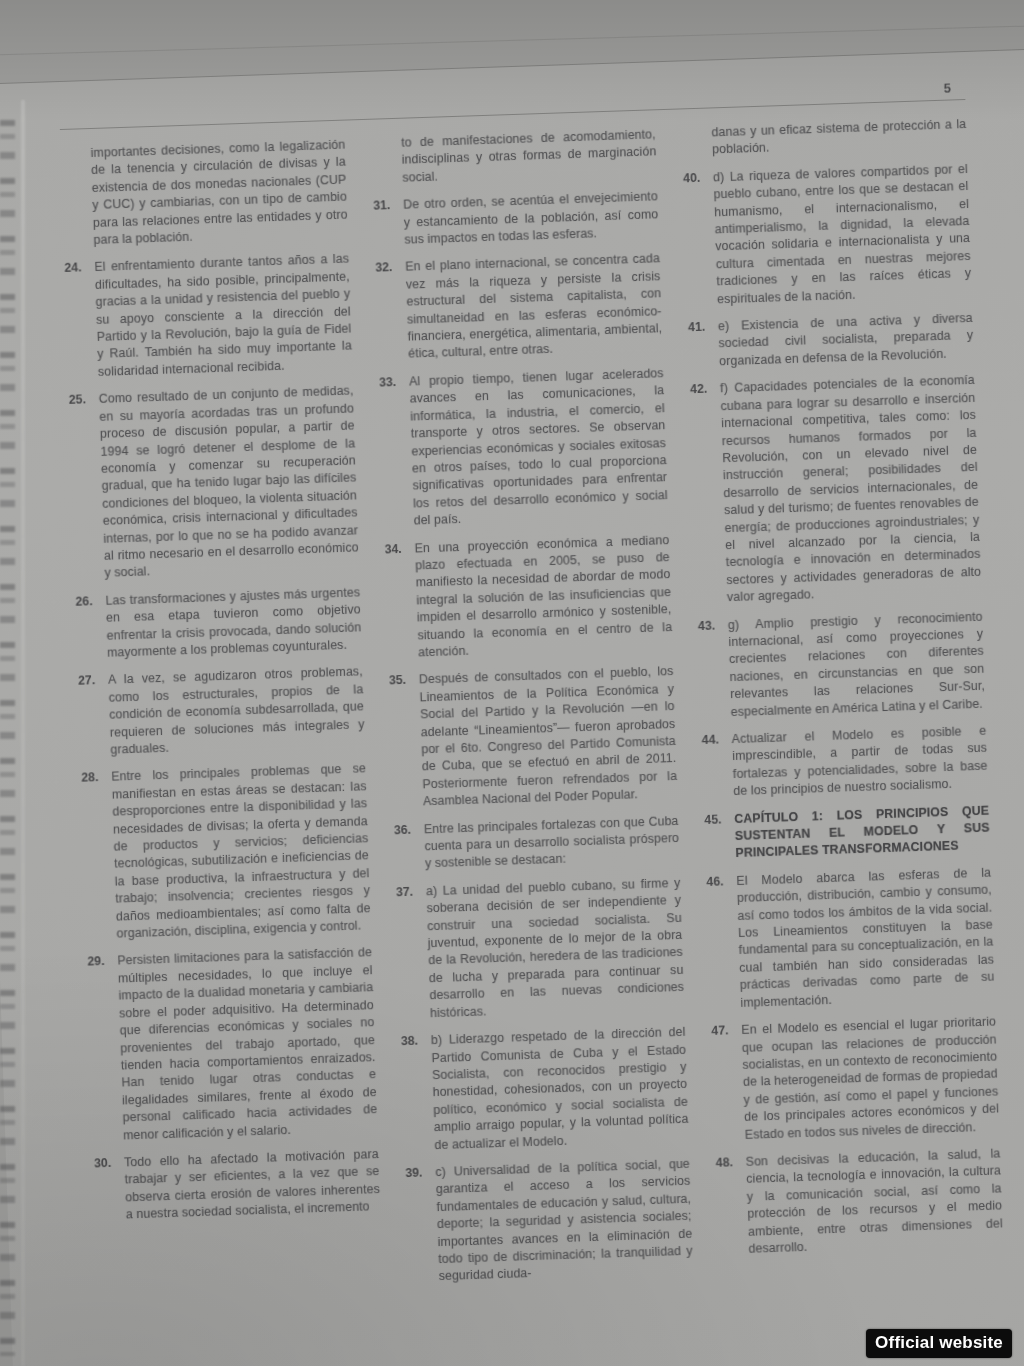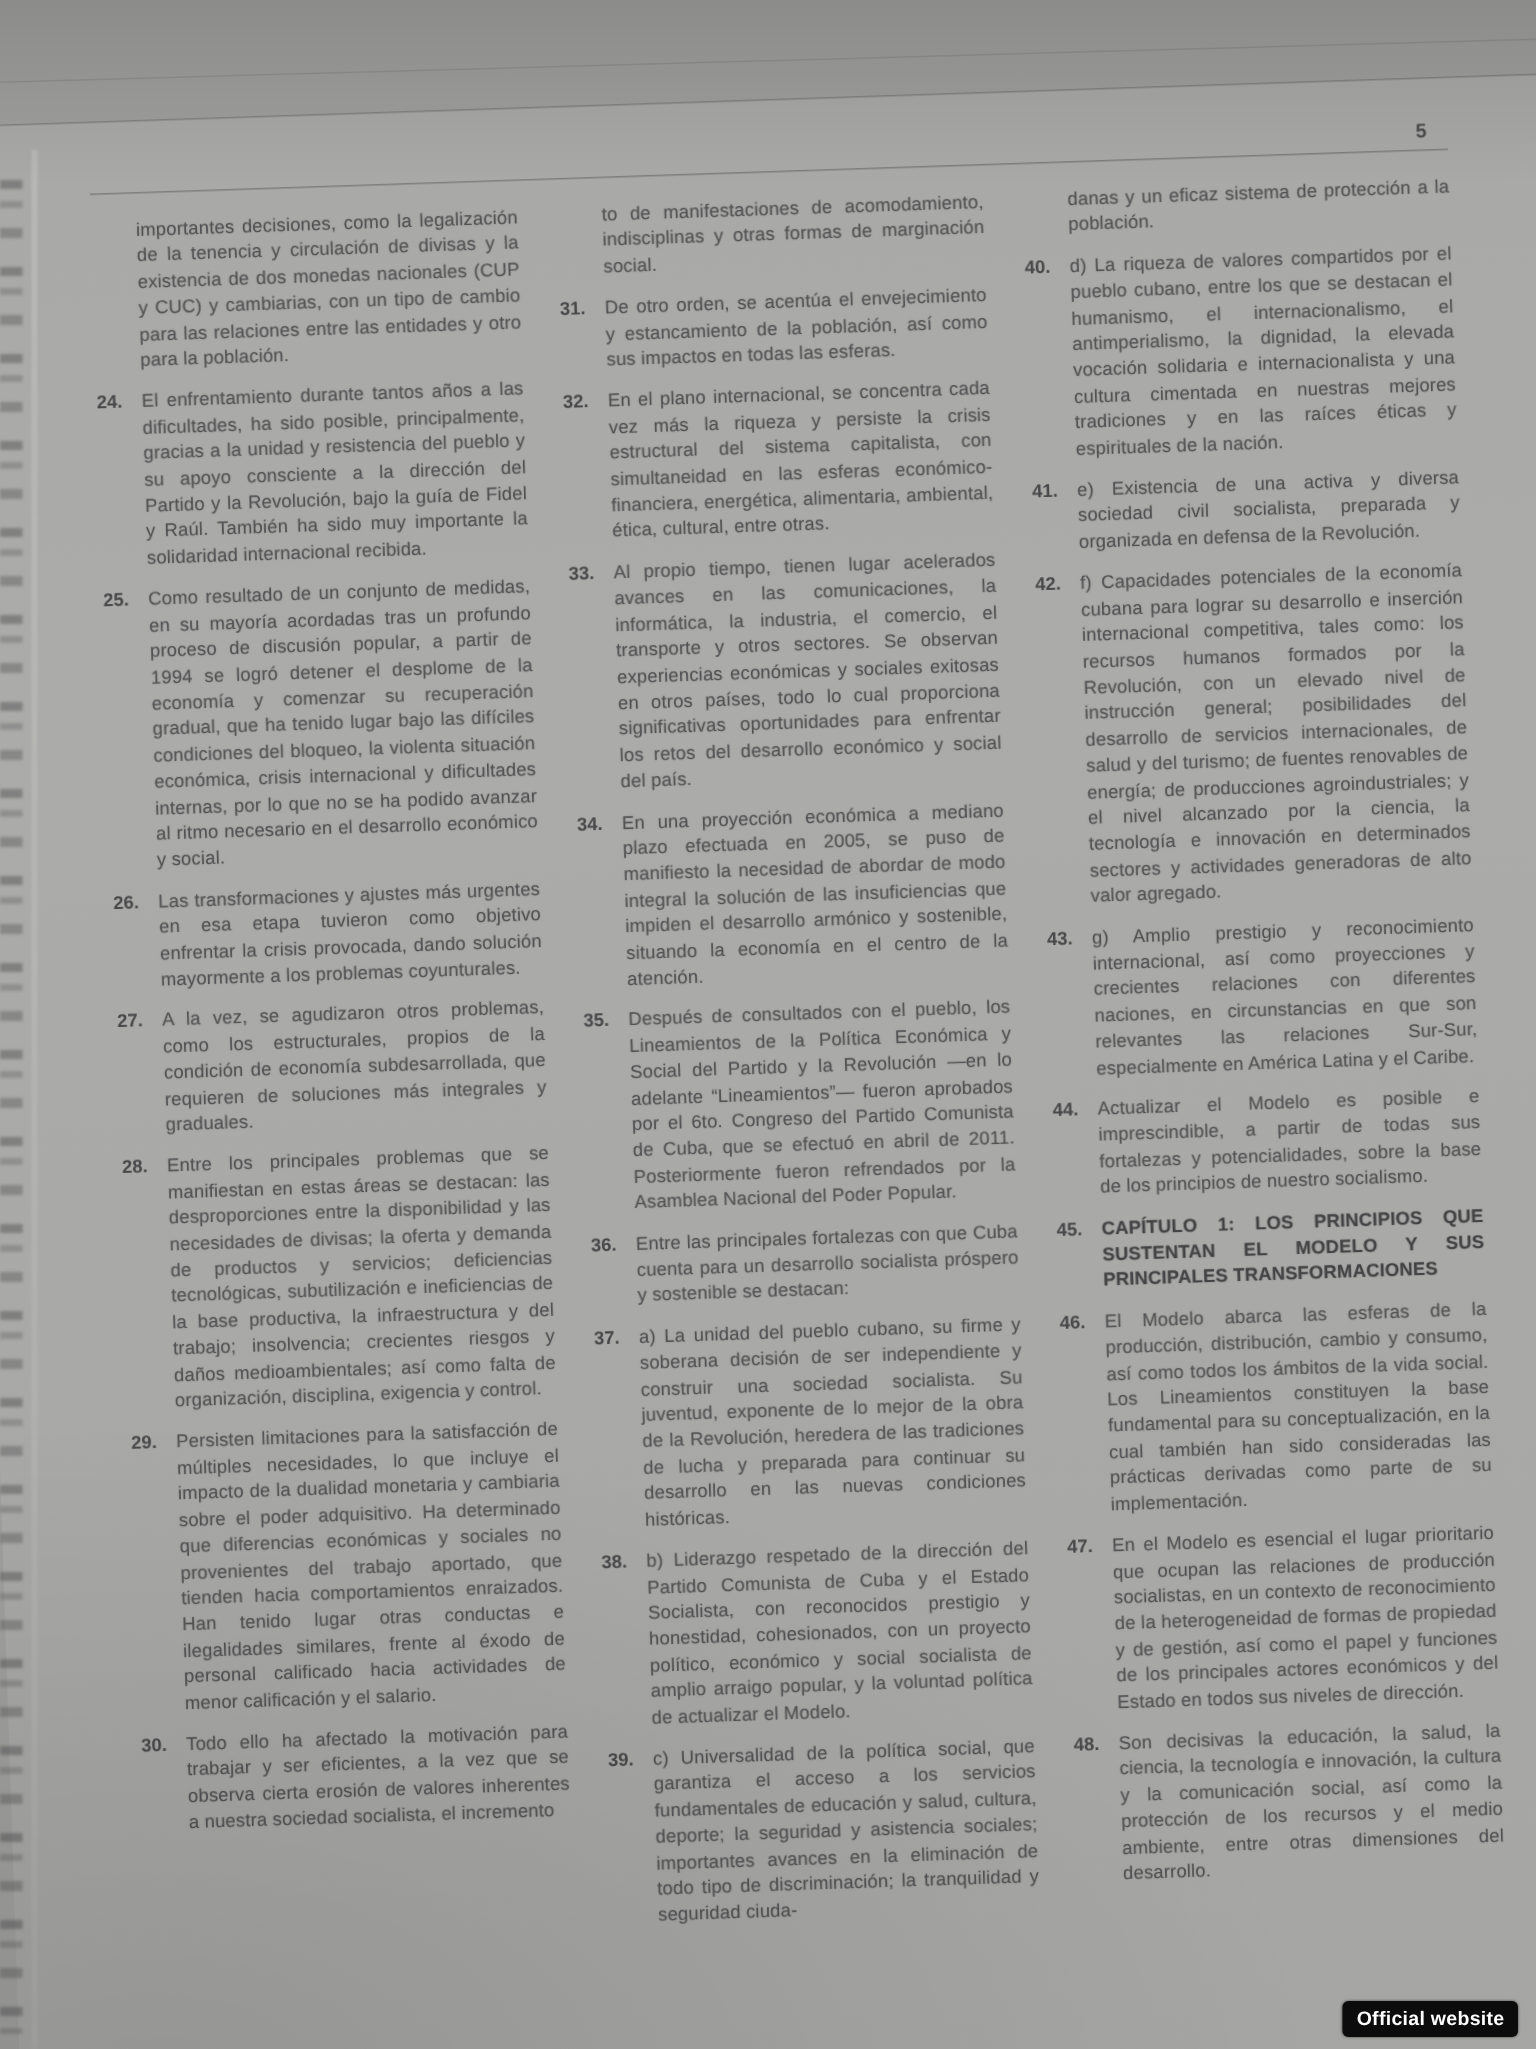--- a/index.html
+++ b/index.html
@@ -77,21 +77,21 @@
     position:absolute;inset:0;pointer-events:none;
     background:
       linear-gradient(to bottom,rgba(0,0,0,.12),rgba(0,0,0,0) 9%),
       radial-gradient(140% 60% at 10% 102%,rgba(0,0,0,.10),rgba(0,0,0,0) 55%),
       radial-gradient(120% 120% at 50% 45%,rgba(0,0,0,0) 62%,rgba(0,0,0,.09) 100%);
   }
 
   .badge{
     position:absolute;right:12px;bottom:8px;
     background:#0c0c0c;color:#ffffff;
-    font-size:13px;font-weight:bold;letter-spacing:.2px;
+    font-size:17px;font-weight:bold;letter-spacing:.2px;
     padding:4px 9px 5px 9px;border-radius:4px;
     box-shadow:0 0 2px rgba(0,0,0,.6);
   }
 </style>
 </head>
 <body>
 
 <div class="photo">
 
   <div class="back-edge"></div>

